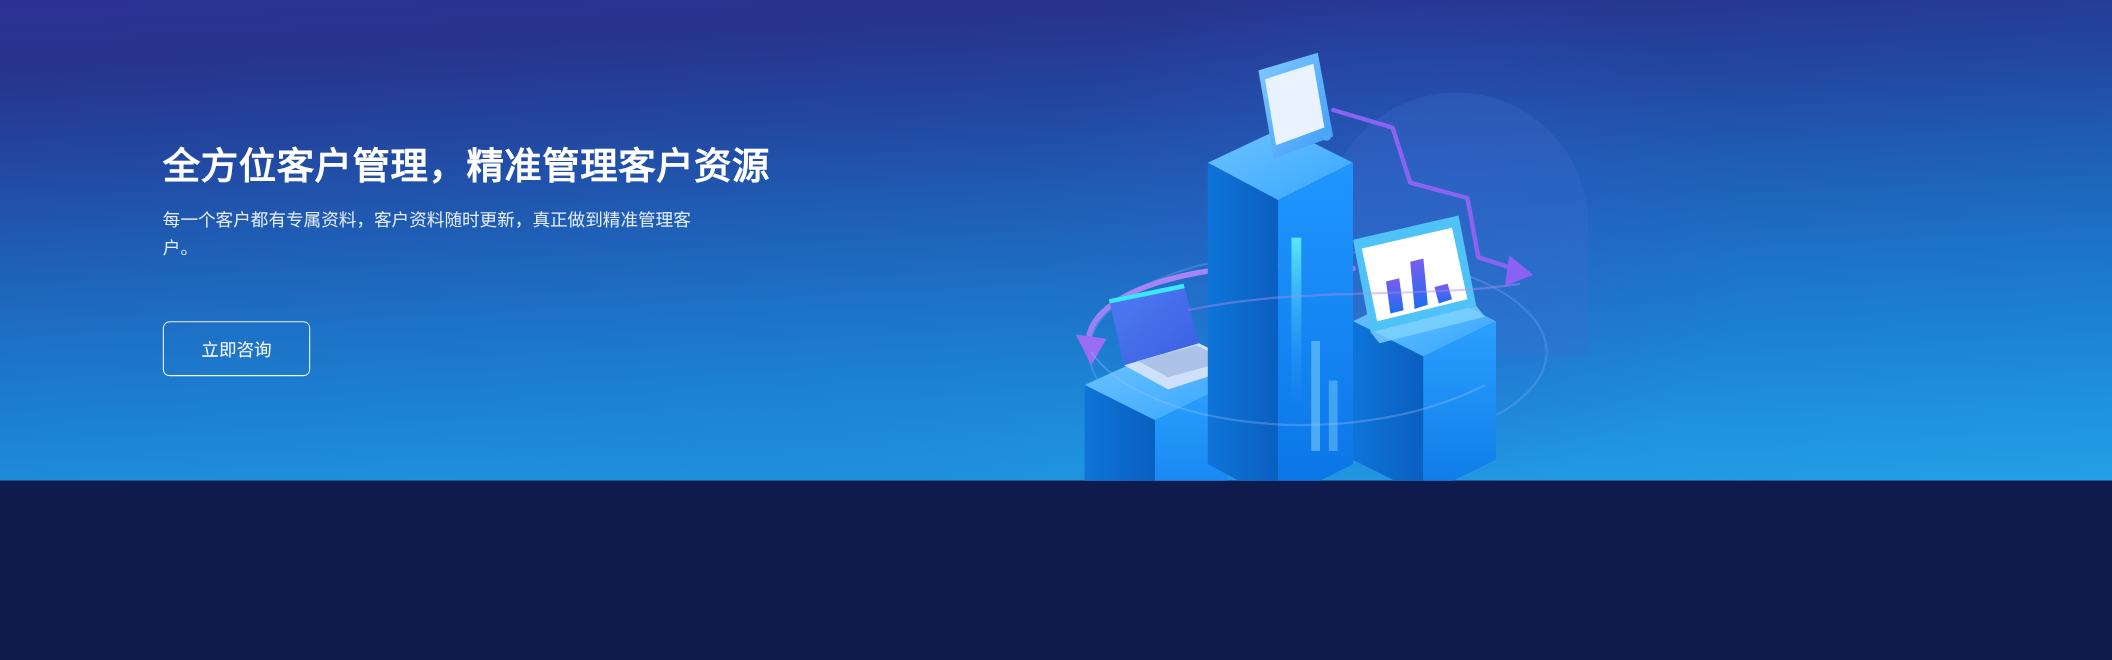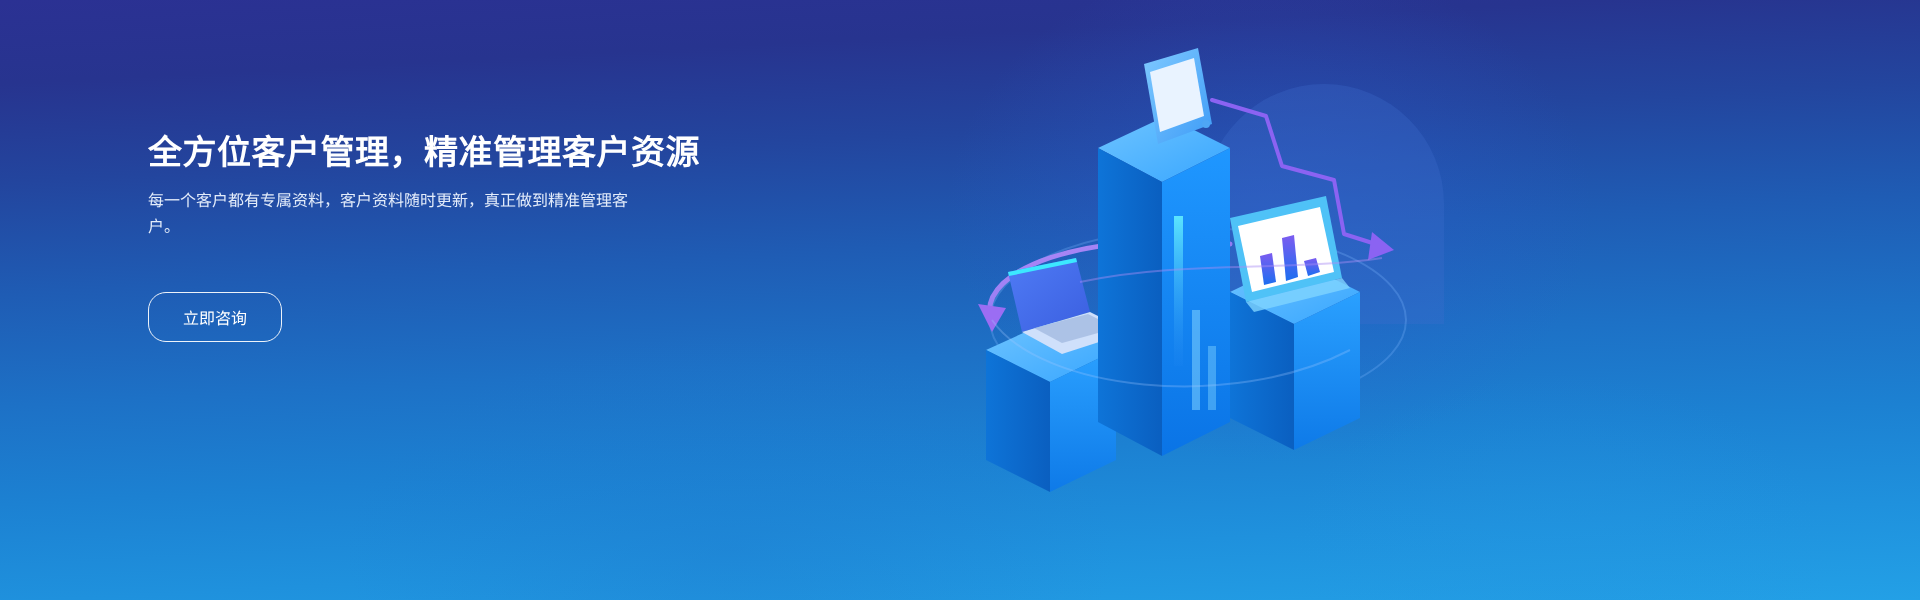--- a/index.html
+++ b/index.html
@@ -6,21 +6,21 @@
   html, body {
     margin: 0;
     padding: 0;
     background: #0f1b4c;
   }
   * { box-sizing: border-box; }
 
   .banner {
     position: relative;
     width: 1920px;
-    height: 600px;
+    height: 437px;
     overflow: hidden;
     font-family: "Liberation Sans", "DejaVu Sans", sans-serif;
     background: linear-gradient(177deg,
         #2b3193 0%,
         #27348f 12%,
         #23459e 26%,
         #1f5cb4 42%,
         #1d71c6 58%,
         #1c81d2 72%,
         #1f91dd 86%,
@@ -86,21 +86,21 @@
   .cta {
     display: inline-block;
     margin-top: 40px;
     padding: 12px 28px;
     min-width: 134px;
     text-align: center;
     font-size: 16px;
     color: #ffffff;
     background: transparent;
     border: 1px solid rgba(255,255,255,0.92);
-    border-radius: 18px;
+    border-radius: 6px;
     cursor: pointer;
     font-family: inherit;
   }
 
   
   .art {
     position: absolute;
     left: 930px;
     top: 20px;
     width: 560px;

